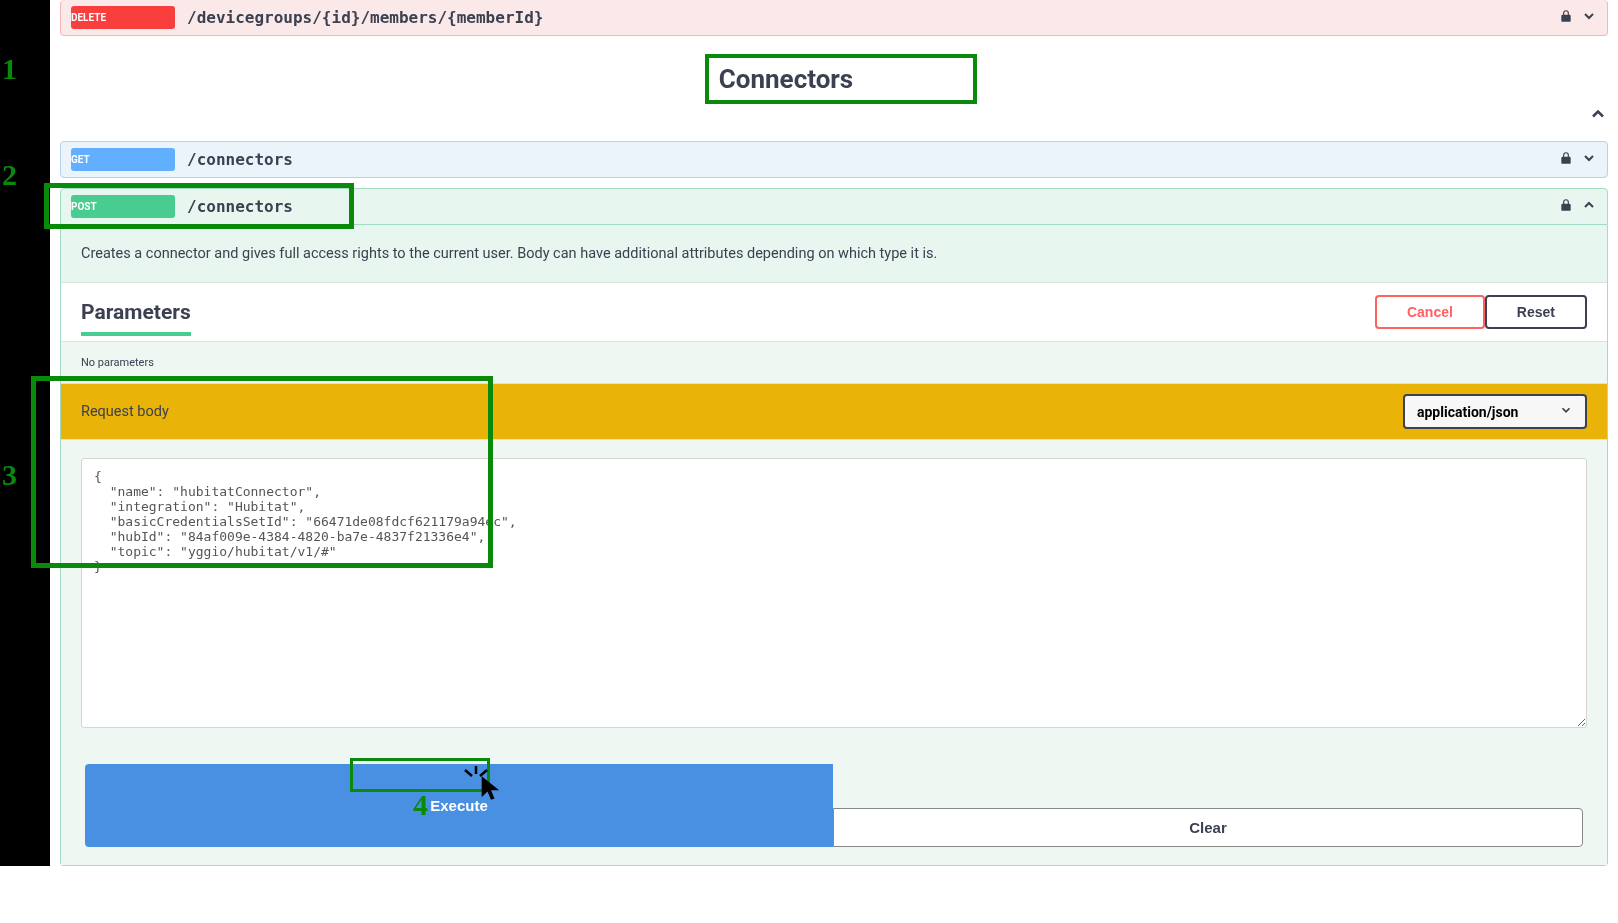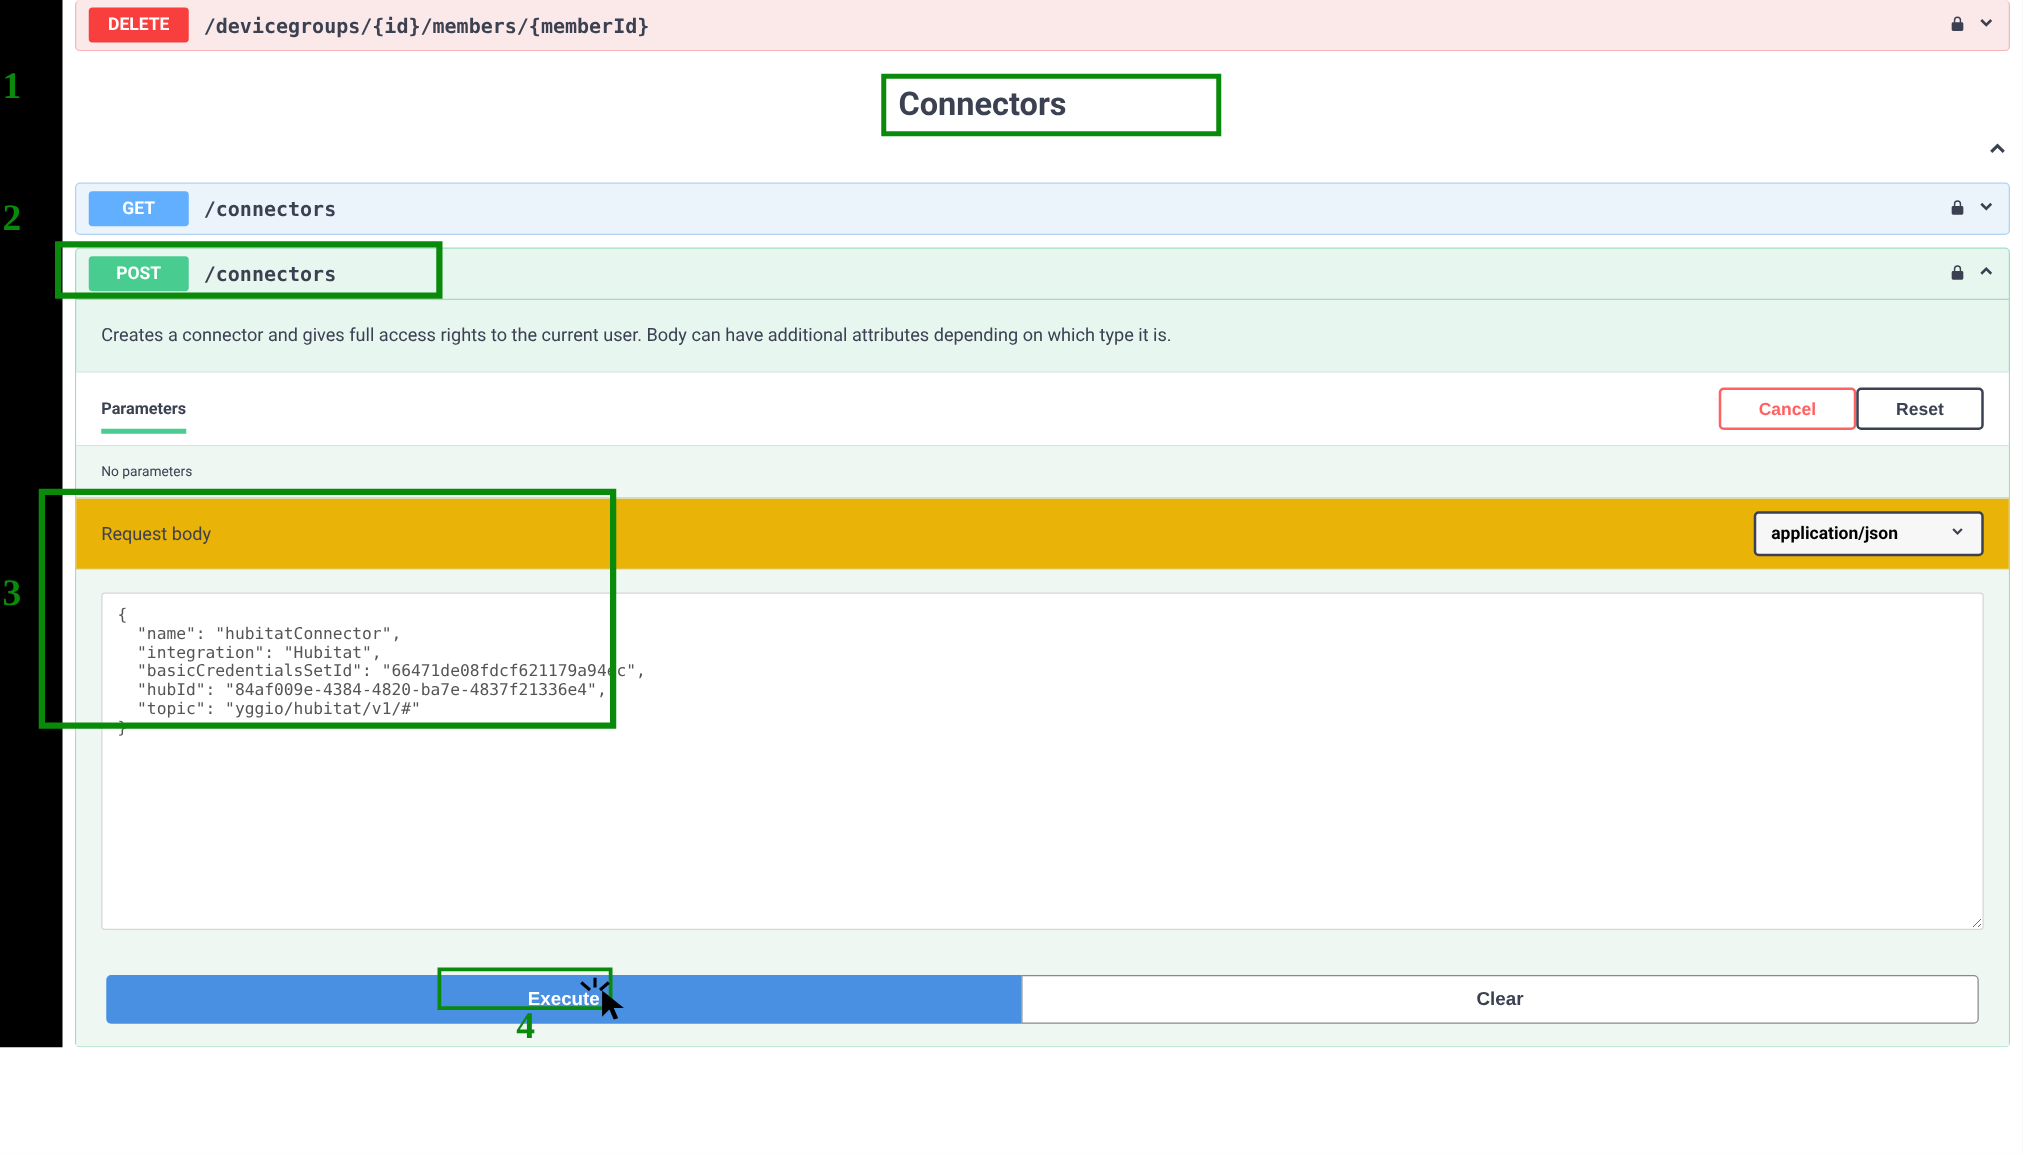--- a/index.html
+++ b/index.html
@@ -45,24 +45,24 @@
     background: #e8f6f0;
     border-color: #a3dcc5;
     margin-bottom: 0;
     border-radius: 4px 4px 0 0;
   }
   .op-badge {
     display: inline-block;
     font-weight: 700;
     color: #fff;
     padding: 6px 0;
-    width: 80px;
-    text-align: center;
+    width: 104px;
+    text-align: left;
     border-radius: 3px;
-    font-size: 14px;
+    font-size: 10px;
     margin-right: 12px;
   }
   .badge-delete { background: #f93e3e; }
   .badge-get { background: #61affe; }
   .badge-post { background: #49cc90; }
   .op-path {
     font-family: monospace;
     font-size: 16px;
     font-weight: 700;
     color: #3b4151;
@@ -113,21 +113,21 @@
     background: #fff;
     border-top: 1px solid #d4e6de;
     border-bottom: 1px solid #d4e6de;
     display: flex;
     align-items: center;
     padding: 12px 20px;
   }
   .params-tab {
     font-weight: 700;
     color: #3b4151;
-    font-size: 13px;
+    font-size: 21px;
     padding-bottom: 8px;
     border-bottom: 4px solid #49cc90;
     margin-bottom:-12px;
   }
   .params-actions {
     margin-left: auto;
     display: flex;
   }
   .btn-outline {
     background: #fff;
@@ -210,23 +210,24 @@
     border-radius: 4px 0 0 4px;
     cursor: pointer;
   }
   .btn-clear {
     flex: 1;
     background: #fff;
     color: #3b4151;
     border: 1px solid #888;
     font-weight: 700;
     font-size: 15px;
-    padding: 10px 16px;
+    padding: 10px 0;
     border-radius: 0 4px 4px 0;
     cursor: pointer;
+    margin-top: 44px;
   }
 
   
   .anno-num {
     position:absolute;
     left: 2px;
     color:#0a8a0a;
     font-weight:700;
     font-size:30px;
     font-family: serif;

